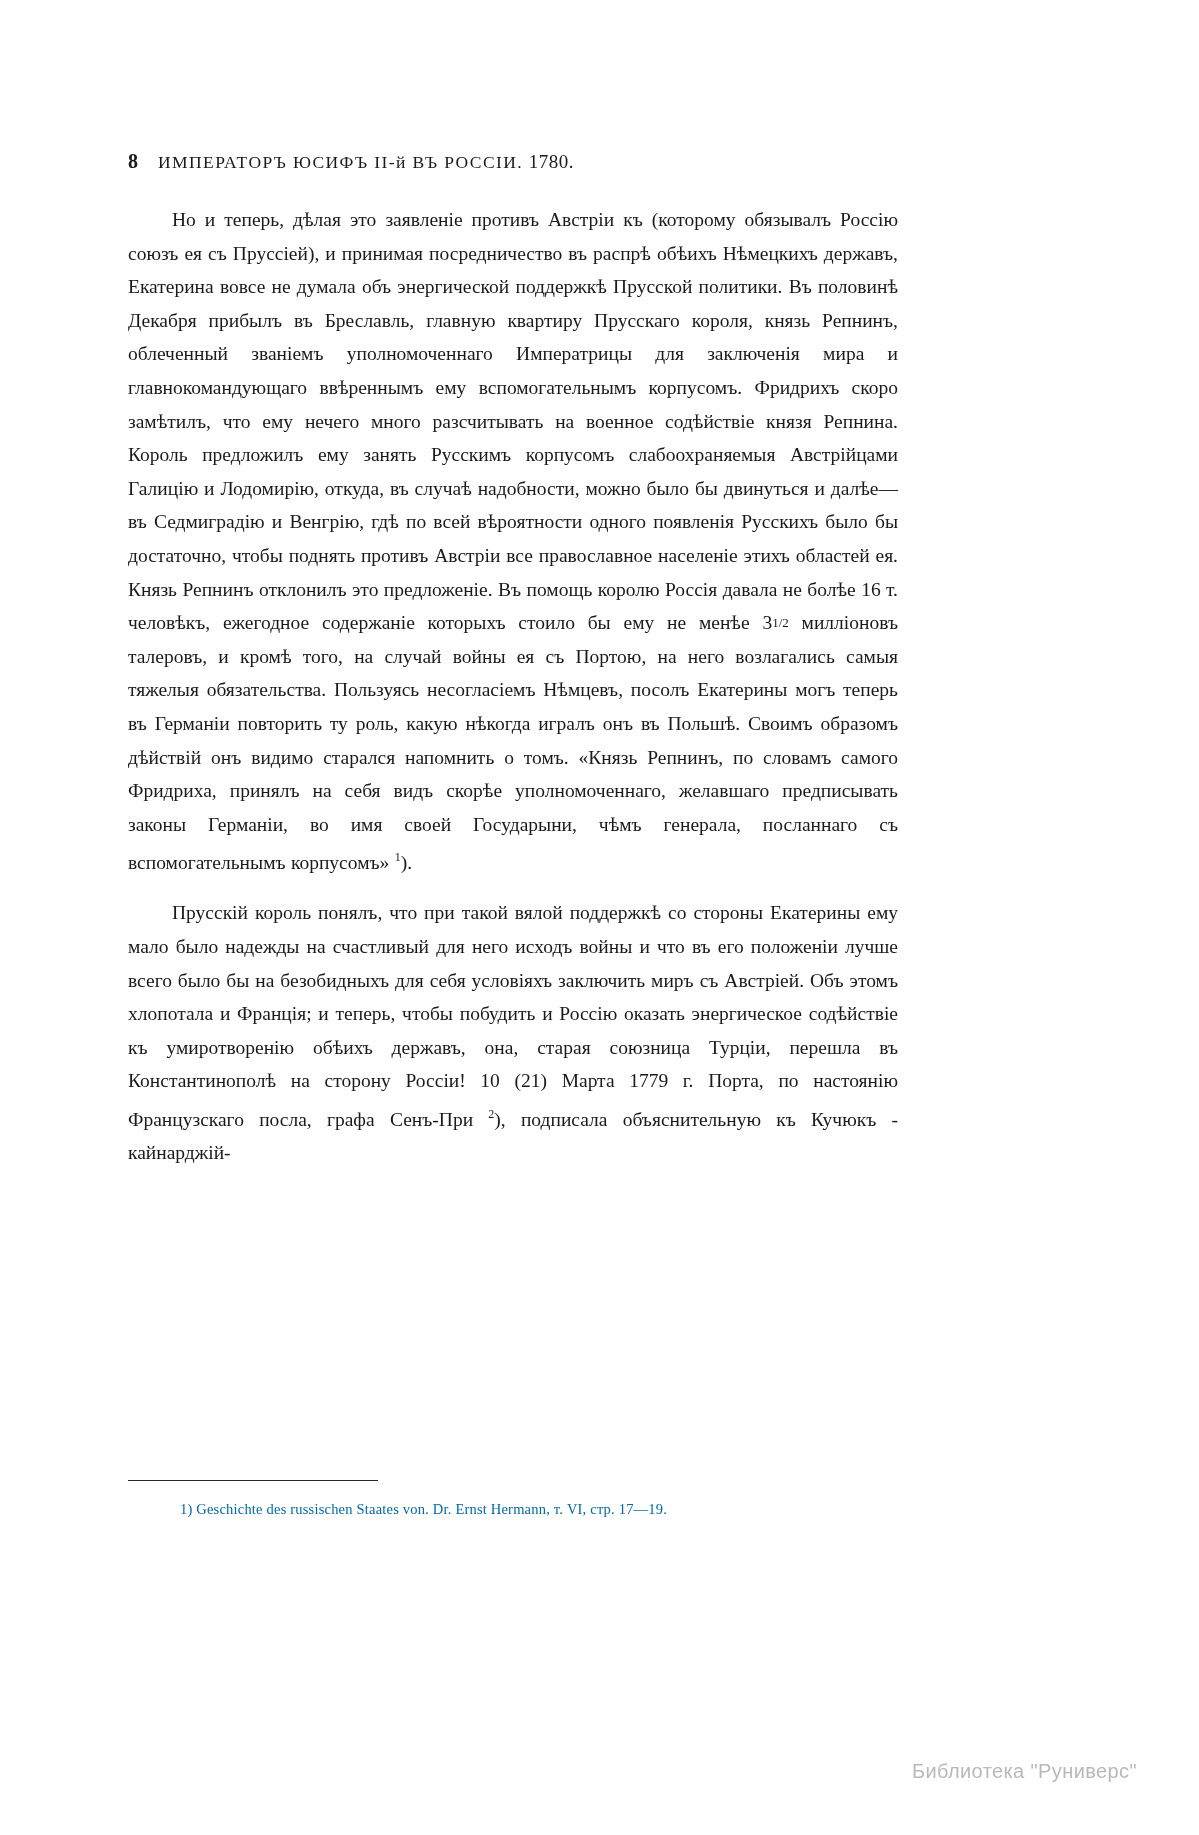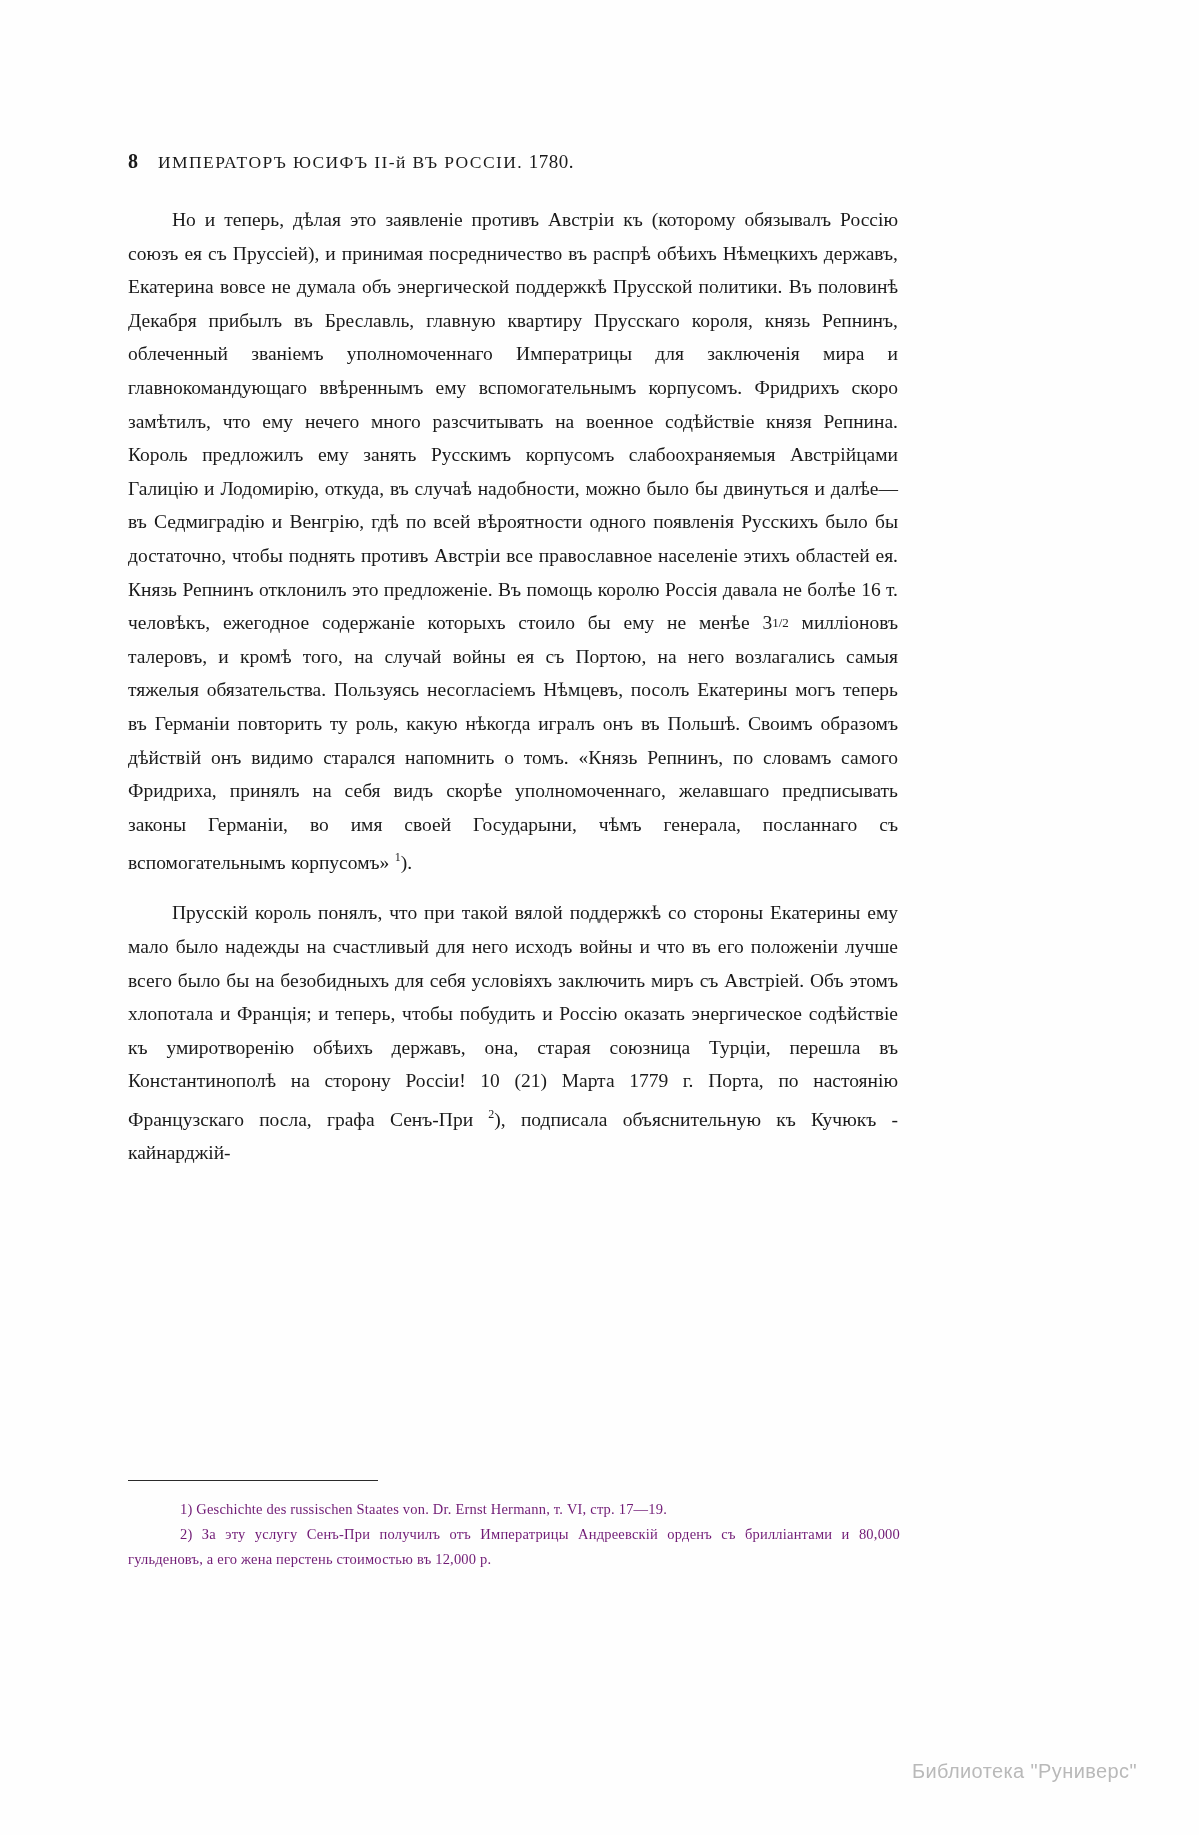--- a/index.html
+++ b/index.html
@@ -81,21 +81,21 @@
     height: 1px;
     background: #2a2a2a;
   }
   .footnotes {
     position: absolute;
     left: 128px;
     top: 1497px;
     width: 772px;
     font-size: 14.5px;
     line-height: 25px;
-    color: #701a75;
+    color: #0369a1;
   }
   .footnotes p {
     margin: 0;
     text-align: justify;
     letter-spacing: 0.2px;
   }
   .fn-indent { text-indent: 52px; }
   .watermark {
     position: absolute;
     right: 62px;
@@ -125,18 +125,17 @@
     <p class="body-par indent">Но и теперь, дѣлая это заявленіе противъ Австріи къ (которому обязывалъ Россію союзъ ея съ Пруссіей), и принимая посредничество въ распрѣ обѣихъ Нѣмецкихъ державъ, Екатерина вовсе не думала объ энергической поддержкѣ Прусской политики. Въ половинѣ Декабря прибылъ въ Бреславль, главную квартиру Прусскаго короля, князь Репнинъ, облеченный званіемъ уполномоченнаго Императрицы для заключенія мира и главнокомандующаго ввѣреннымъ ему вспомогательнымъ корпусомъ. Фридрихъ скоро замѣтилъ, что ему нечего много разсчитывать на военное содѣйствіе князя Репнина. Король предложилъ ему занять Русскимъ корпусомъ слабоохраняемыя Австрійцами Галицію и Лодомирію, откуда, въ случаѣ надобности, можно было бы двинуться и далѣе—въ Седмиградію и Венгрію, гдѣ по всей вѣроятности одного появленія Русскихъ было бы достаточно, чтобы поднять противъ Австріи все православное населеніе этихъ областей ея. Князь Репнинъ отклонилъ это предложеніе. Въ помощь королю Россія давала не болѣе 16 т. человѣкъ, ежегодное содержаніе которыхъ стоило бы ему не менѣе 3<span class="frac">1/2</span> милліоновъ талеровъ, и кромѣ того, на случай войны ея съ Портою, на него возлагались самыя тяжелыя обязательства. Пользуясь несогласіемъ Нѣмцевъ, посолъ Екатерины могъ теперь въ Германіи повторить ту роль, какую нѣкогда игралъ онъ въ Польшѣ. Своимъ образомъ дѣйствій онъ видимо старался напомнить о томъ. «Князь Репнинъ, по словамъ самого Фридриха, принялъ на себя видъ скорѣе уполномоченнаго, желавшаго предписывать законы Германіи, во имя своей Государыни, чѣмъ генерала, посланнаго съ вспомогательнымъ корпусомъ» <sup class="note">1</sup>).</p>
 
     <p class="body-par indent">Прусскій король понялъ, что при такой вялой поддержкѣ со стороны Екатерины ему мало было надежды на счастливый для него исходъ войны и что въ его положеніи лучше всего было бы на безобидныхъ для себя условіяхъ заключить миръ съ Австріей. Объ этомъ хлопотала и Франція; и теперь, чтобы побудить и Россію оказать энергическое содѣйствіе къ умиротворенію обѣихъ державъ, она, старая союзница Турціи, перешла въ Константинополѣ на сторону Россіи! 10 (21) Марта 1779 г. Порта, по настоянію Французскаго посла, графа Сенъ-При <sup class="note">2</sup>), подписала объяснительную къ Кучюкъ - кайнарджій-</p>
 
   </div>
 
   <div class="rule"></div>
 
   <div class="footnotes">
     <p class="fn-indent">1) Geschichte des russischen Staates von. Dr. Ernst Hermann, т. VI, стр. 17—19.</p>
-    <p class="fn-indent">2) За эту услугу Сенъ-При получилъ отъ Императрицы Андреевскій орденъ съ бриллiантами и 80,000 гульденовъ, а его жена перстень стоимостью въ 12,000 р.</p>
   </div>
 
   <div class="watermark">Библиотека "Руниверс"</div>
 
 </div>
 
 </body></html>

